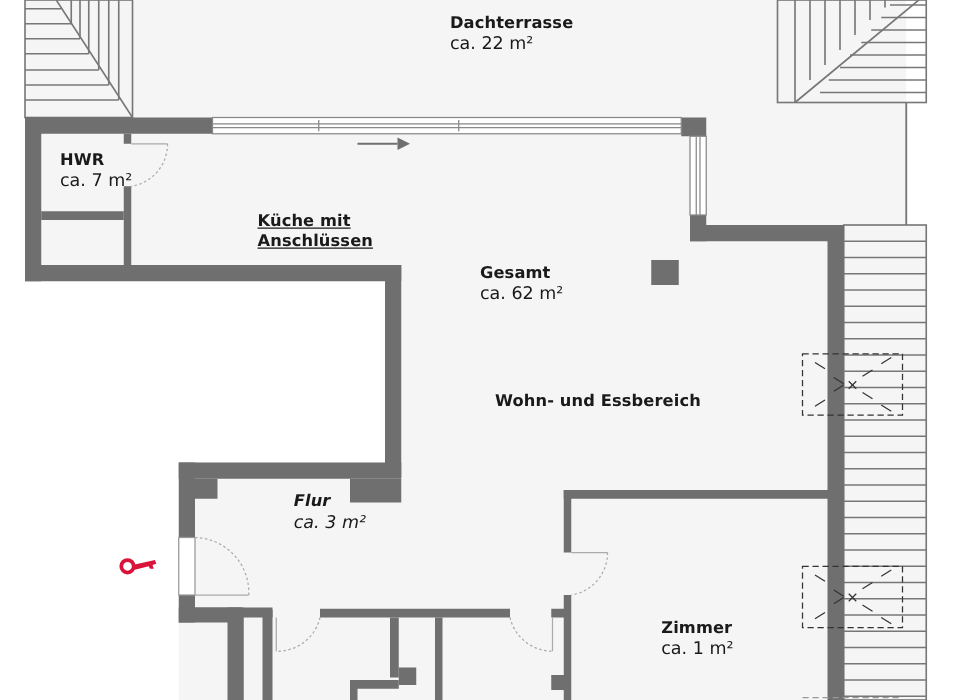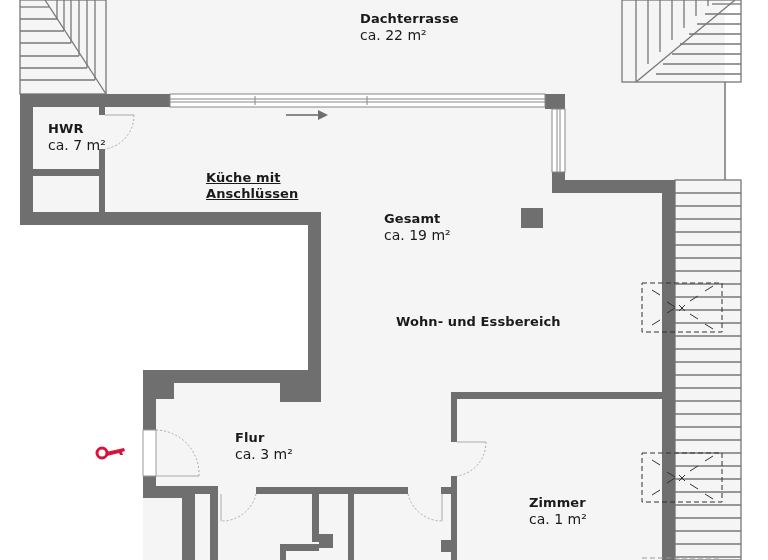--- a/index.html
+++ b/index.html
@@ -225,25 +225,25 @@
 <div class="lbl" style="left:48px; top:121px;">
   <span class="name">HWR</span>
   <span class="area">ca. 7 m²</span>
 </div>
 <div class="lbl" style="left:206px; top:170px;text-decoration:underline;">
   <span class="name">Küche mit</span>
   <span class="name">Anschlüssen</span>
 </div>
 <div class="lbl" style="left:384px; top:211px;">
   <span class="name">Gesamt</span>
-  <span class="area">ca. 19 m²</span>
+  <span class="area">ca. 62 m²</span>
 </div>
 <div class="lbl" style="left:368px; top:314px;margin-left:28px;">
   <span class="name">Wohn- und Essbereich</span>
 </div>
-<div class="lbl" style="left:235px; top:430px;">
+<div class="lbl" style="left:235px; top:394px;font-style:italic;">
   <span class="name">Flur</span>
   <span class="area">ca. 3 m²</span>
 </div>
 <div class="lbl" style="left:529px; top:495px;">
   <span class="name">Zimmer</span>
   <span class="area">ca. 1 m²</span>
 </div>
 
 </body></html>

